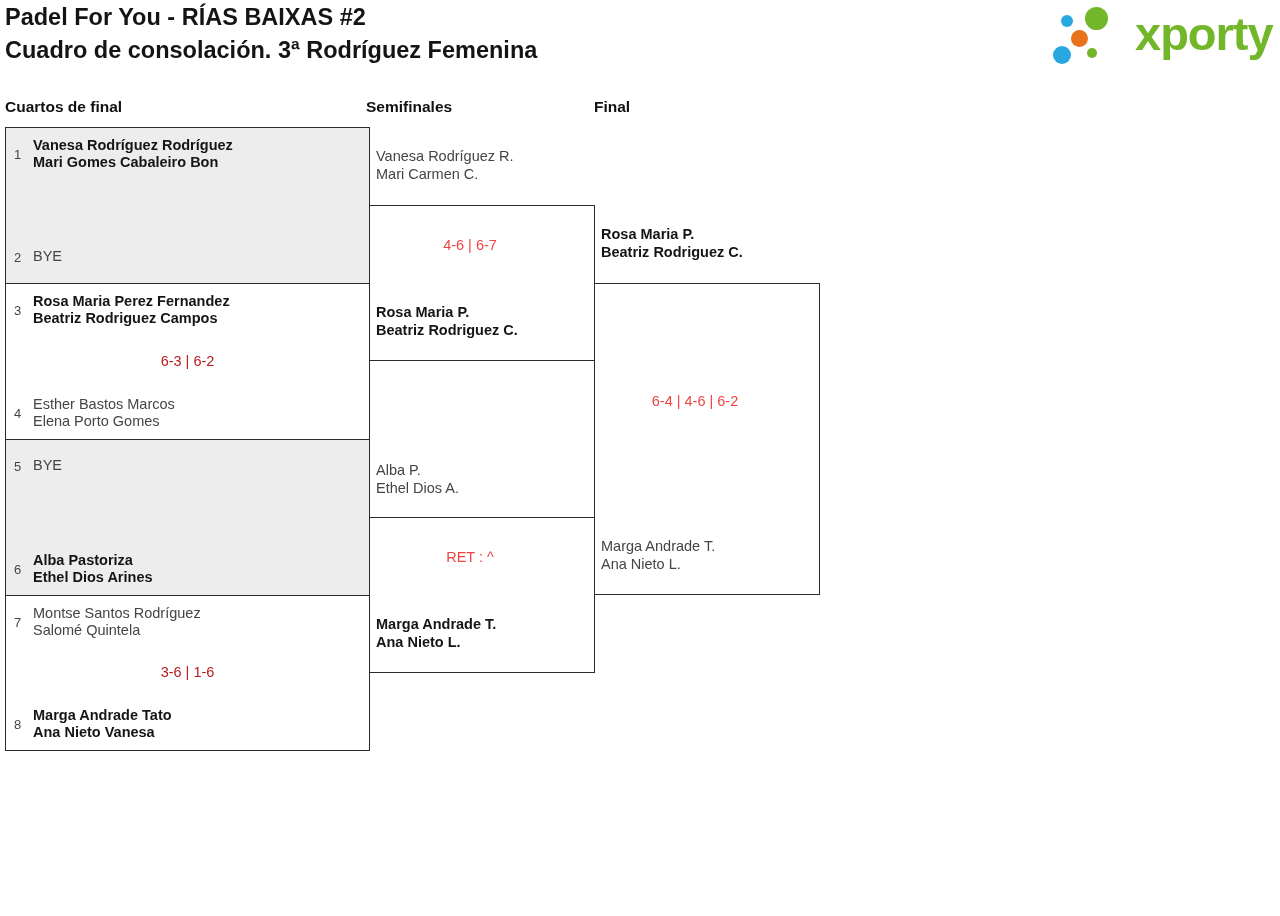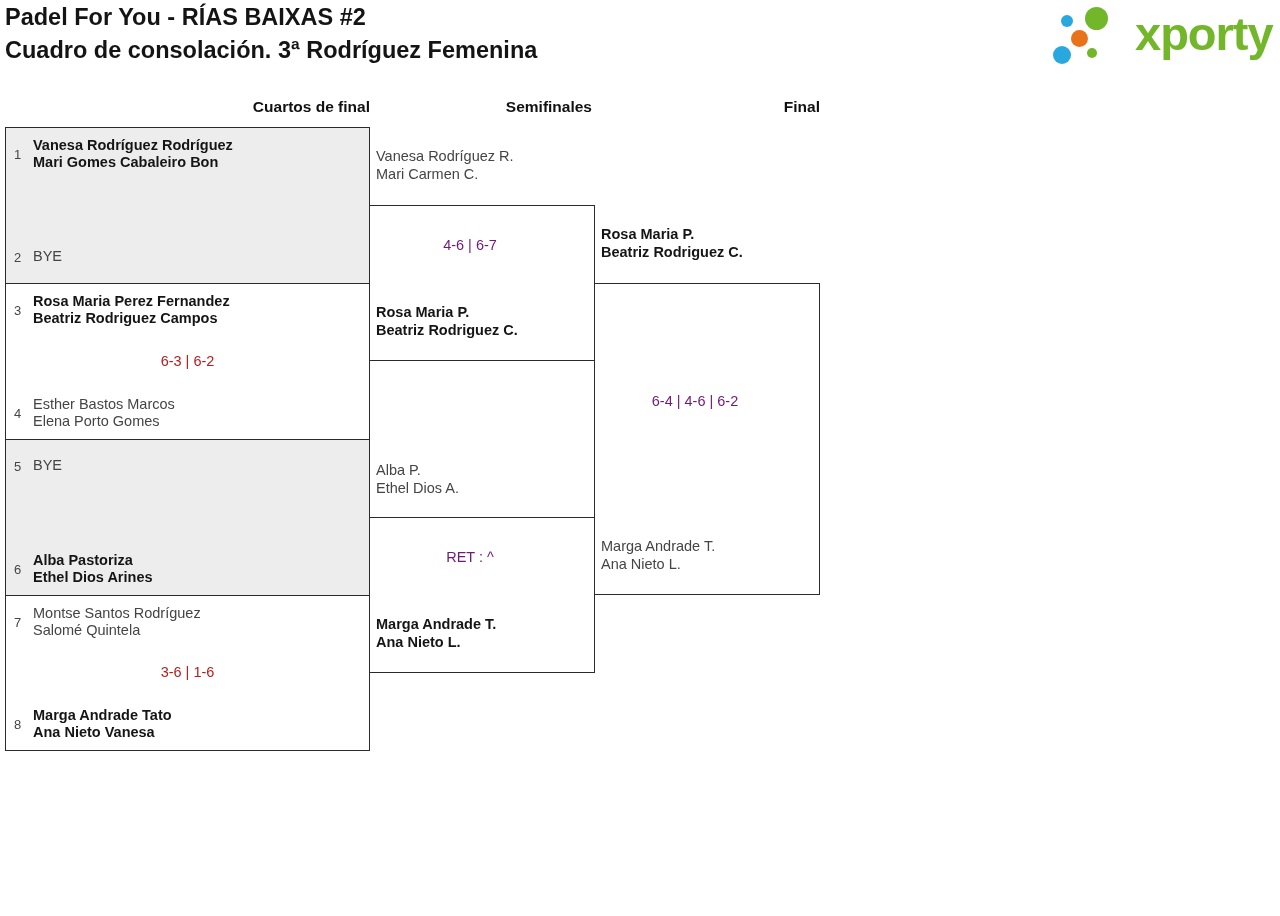--- a/index.html
+++ b/index.html
@@ -10,21 +10,21 @@
   
   #title { position:absolute; left:5px; top:1px; font-size:23.5px; line-height:33px;
            font-weight:600; color:#141414; letter-spacing:0; }
   #logo { position:absolute; left:1048px; top:0; width:232px; height:75px; }
   .dot { position:absolute; border-radius:50%; }
   #logo-text { position:absolute; left:56px; top:4px; font-size:47px; font-weight:700;
                letter-spacing:-1px; line-height:60px; }
 
   
   .col-header { position:absolute; top:98px; font-size:15.5px; font-weight:700;
-                color:#111; text-align:right; }
+                color:#111; text-align:left; }
   #colh-qf { left:5px; width:365px; }
   #colh-sf { left:366px; width:226px; }
   #colh-f  { left:594px; width:226px; }
 
   
   .box { position:absolute; border:1px solid #2b2b2b; background:#fff; }
   .box.gray { background:#ededed; }
   #qf1 { left:5px;  top:127px; width:365px; height:157px; }
   #qf2 { left:5px;  top:283px; width:365px; height:157px; }
   #qf3 { left:5px;  top:439px; width:365px; height:157px; }
@@ -45,21 +45,21 @@
   .score { position:absolute; left:0; right:0; top:50%; margin-top:-9px;
            text-align:center; font-size:14.5px; color:#b91c1c; }
 
   
   .flabel { position:absolute; font-size:14.5px; line-height:18px; width:215px; }
   .sfcol { left:376px; } .fcol { left:601px; }
   #lbl-sf1-top { top:147px; } #lbl-sf1-bot { top:303px; }
   #lbl-sf2-top { top:449px;margin-top:12px; } #lbl-sf2-bot { top:615px; }
   #lbl-f-top   { top:225px; } #lbl-f-bot   { top:537px; }
   .fscore { position:absolute; width:202px; text-align:center; font-size:14.5px;
-            color:#701a75; }
+            color:#ef4444; }
   #score-sf1 { left:369px; top:237px; }
   #score-sf2 { left:369px; top:549px; }
   #score-f   { left:594px; top:393px; }
 </style>
 </head>
 <body>
 
 <div id="page">
 
   <div id="title">

